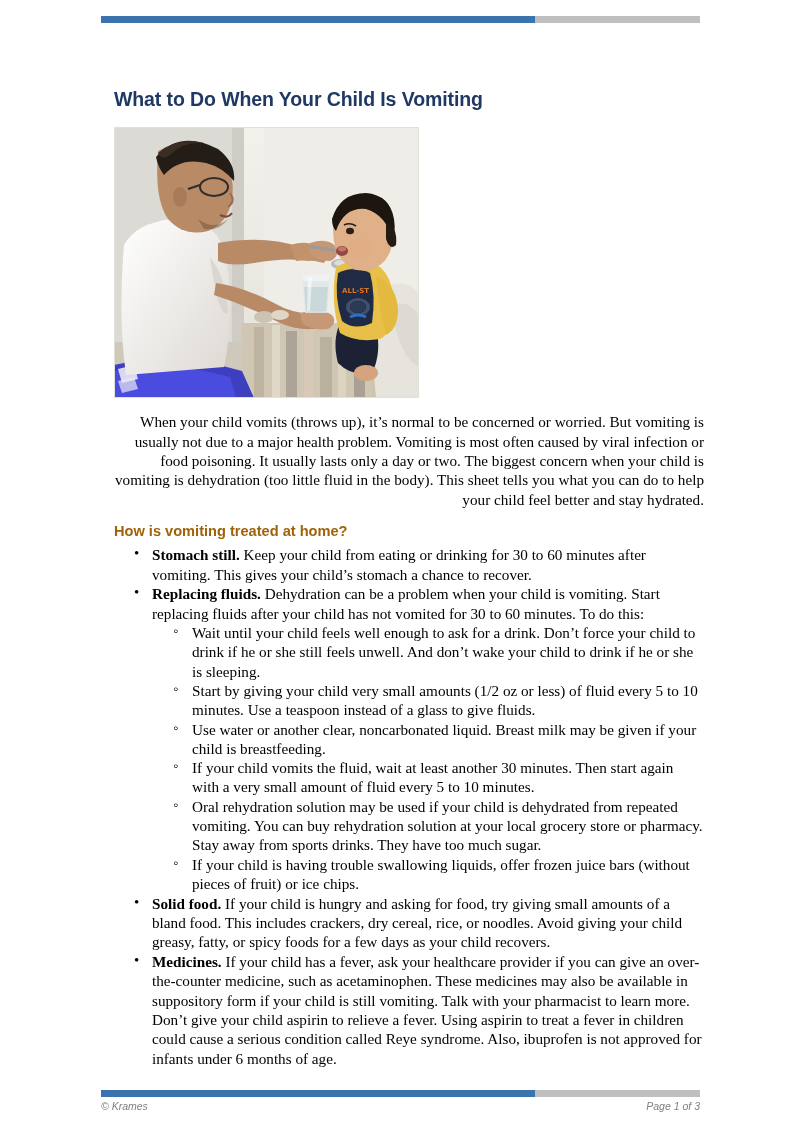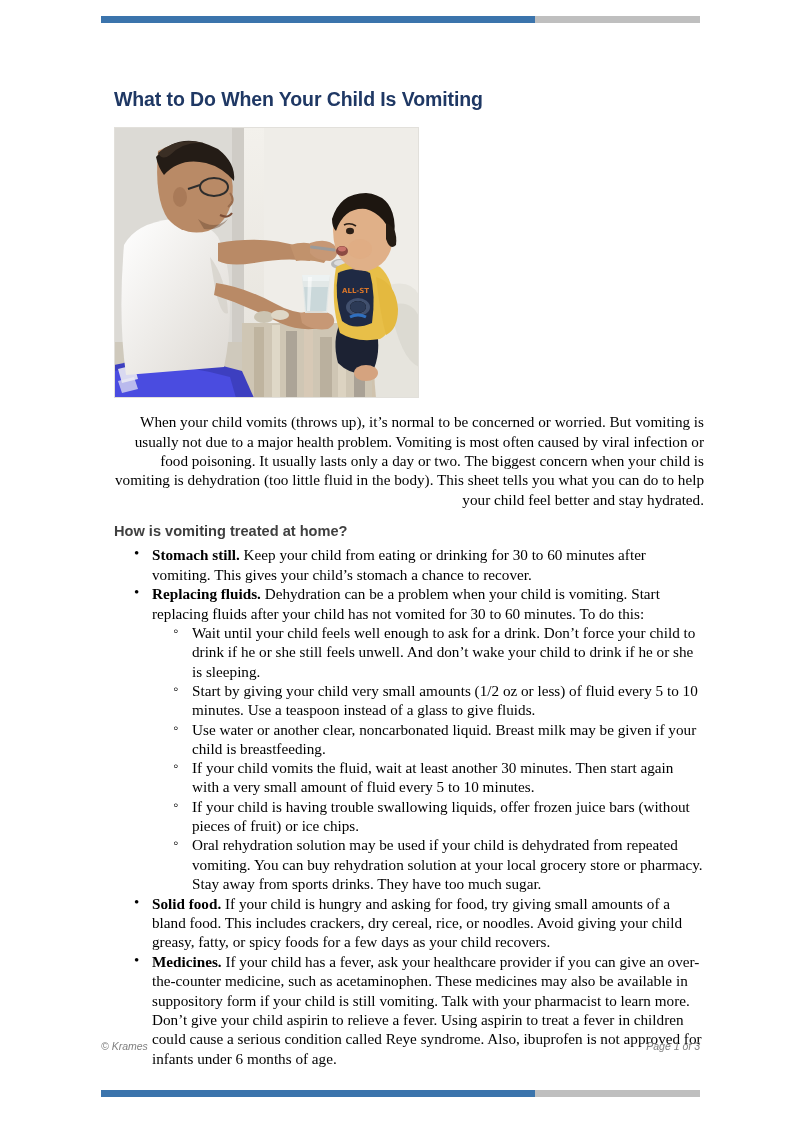--- a/index.html
+++ b/index.html
@@ -76,21 +76,21 @@
     font-size: 15.2px;
     line-height: 1.27;
     color: #000000;
     text-align: right;
   }
 
   h2.section-head {
     font-family: "Liberation Sans", sans-serif;
     font-size: 14.6px;
     font-weight: bold;
-    color: #404040;
+    color: #a16207;
     margin: 14px 0 5px 0;
     line-height: 1.2;
   }
 
   
   ul.level1 {
     margin: 0;
     padding-left: 28px;
     list-style: none;
   }
@@ -134,21 +134,21 @@
   }
 
   .lead {
     font-weight: bold;
   }
 
   
   .footer {
     position: absolute;
     left: 101px;
-    top: 1040px;
+    top: 1100px;
     width: 599px;
     display: flex;
     justify-content: space-between;
     align-items: center;
     font-family: "Liberation Sans", sans-serif;
     font-style: italic;
     font-size: 10.5px;
     color: #808080;
   }
 </style>
@@ -309,22 +309,22 @@
       </li>
 
       <li>
         <span class="lead">Replacing fluids.</span><span> Dehydration can be a problem when your child is vomiting. Start replacing fluids after your child has not vomited for 30 to 60 minutes. To do this:</span>
 
         <ul class="level2">
           <li>Wait until your child feels well enough to ask for a drink. Don’t force your child to drink if he or she still feels unwell. And don’t wake your child to drink if he or she is sleeping.</li>
           <li>Start by giving your child very small amounts (1/2 oz or less) of fluid every 5 to 10 minutes. Use a teaspoon instead of a glass to give fluids.</li>
           <li>Use water or another clear, noncarbonated liquid. Breast milk may be given if your child is breastfeeding.</li>
           <li>If your child vomits the fluid, wait at least another 30 minutes. Then start again with a very small amount of fluid every 5 to 10 minutes.</li>
+          <li>Oral rehydration solution may be used if your child is dehydrated from repeated vomiting. You can buy rehydration solution at your local grocery store or pharmacy. Stay away from sports drinks. They have too much sugar.</li>
           <li>If your child is having trouble swallowing liquids, offer frozen juice bars (without pieces of fruit) or ice chips.</li>
-          <li>Oral rehydration solution may be used if your child is dehydrated from repeated vomiting. You can buy rehydration solution at your local grocery store or pharmacy. Stay away from sports drinks. They have too much sugar.</li>
         </ul>
       </li>
 
       <li>
         <span class="lead">Solid food.</span><span>  If your child is hungry and asking for food, try giving small amounts of a bland food. This includes crackers, dry cereal, rice, or noodles. Avoid giving your child greasy, fatty, or spicy foods for a few days as your child recovers.</span>
       </li>
 
       <li>
         <span class="lead">Medicines.</span><span> If your child has a fever, ask your healthcare provider if you can give an over-the-counter medicine, such as acetaminophen. These medicines may also be available in suppository form if your child is still vomiting. Talk with your pharmacist to learn more. Don’t give your child aspirin to relieve a fever. Using aspirin to treat a fever in children could cause a serious condition called Reye syndrome. Also, ibuprofen is not approved for infants under 6 months of age.</span>
       </li>

